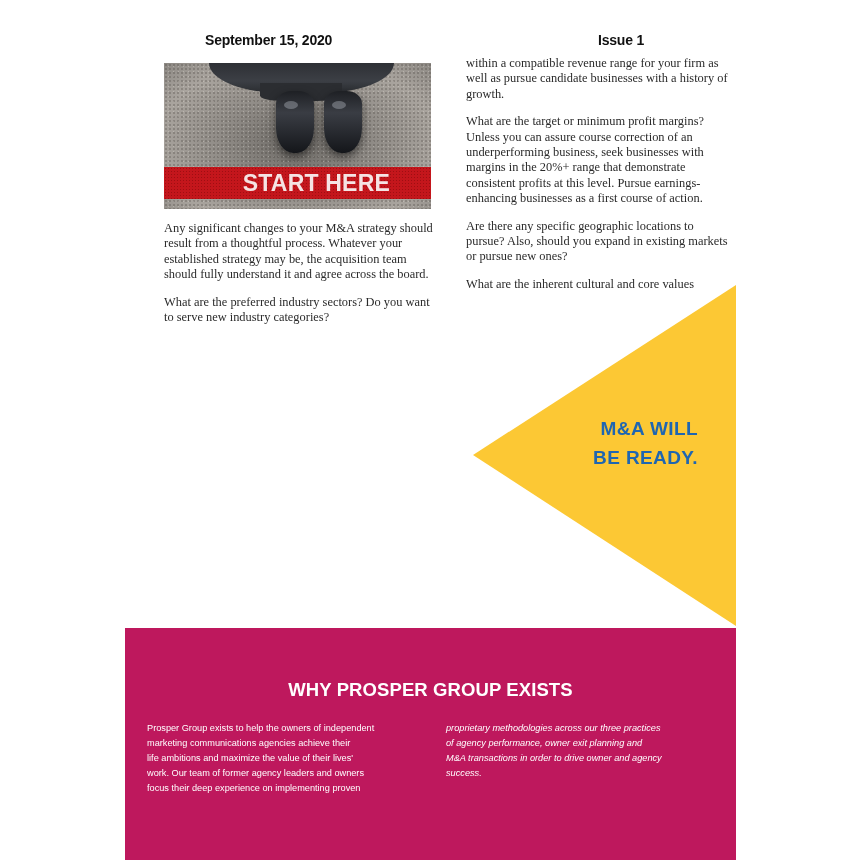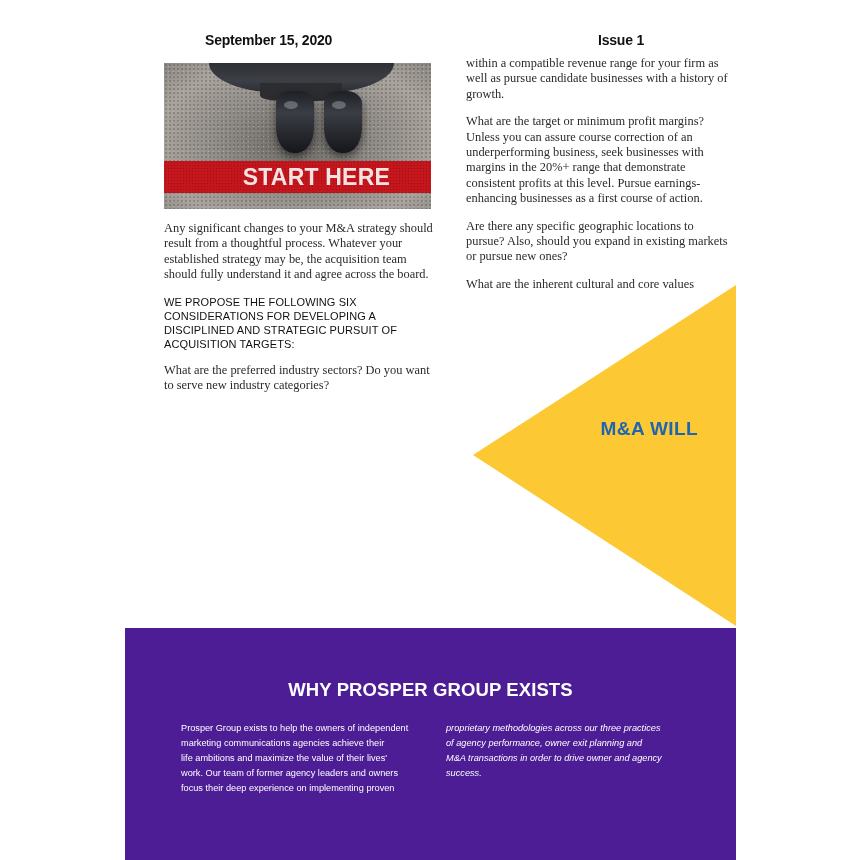--- a/index.html
+++ b/index.html
@@ -43,21 +43,21 @@
       border-radius: 40% 40% 45% 45% / 20% 20% 40% 40%;
       box-shadow: 0 4px 8px rgba(0,0,0,0.5);
     }
     .photo .shoe.left { left: 112px; }
     .photo .shoe.right { left: 160px; }
     .photo .shoe::after {
       content: ""; position: absolute; left: 8px; top: 10px; width: 14px; height: 8px;
       background: rgba(200,205,215,0.35); border-radius: 50%;
     }
     .photo .band {
-      position: absolute; left: 0; top: 98px; width: 100%; height: 32px;
+      position: absolute; left: 0; top: 104px; width: 100%; height: 32px;
       background: #c4161c;
       background-image: radial-gradient(circle, rgba(90,0,0,0.35) 0.6px, transparent 1px);
       background-size: 3px 3px;
       display: flex; align-items: center; justify-content: flex-end; padding-right: 41px;
     }
     .photo .band span {
       font-family: "Liberation Sans", sans-serif; font-weight: bold; font-size: 23px;
       color: #f5e3e3; letter-spacing: 0.2px;
     }
 
@@ -80,33 +80,33 @@
     .triangle svg { display: block; }
     .callout {
       position: absolute; right: 162px; top: 415px; text-align: right;
       font-family: "Liberation Sans", sans-serif; font-weight: bold; font-size: 19px;
       line-height: 28.5px; color: #1f66b1; letter-spacing: 0.4px; margin-left: 46px;
     }
 
     
     .blue {
       position: absolute; left: 125px; top: 628px; width: 611px; height: 232px;
-      background: #4c1d95;
+      background: #be185d;
     }
     .blue-title {
       position: absolute; left: 0; width: 100%; top: 51px; text-align: center;
       font-family: "Liberation Sans", sans-serif; font-weight: bold; font-size: 18.5px;
       color: #ffffff; letter-spacing: 0.1px;
     }
     .blue-col {
       position: absolute; top: 93px;
       font-family: "Liberation Sans", sans-serif; font-size: 9.2px; line-height: 15px;
       color: #ffffff; white-space: pre-line;
     }
-    .blue-col.left { left: 56px; width: 270px; }
+    .blue-col.left { left: 22px; width: 270px; }
     .blue-col.right { left: 321px; width: 280px; font-style: italic; }
   </style>
 </head>
 <body>
 
 <div>
 
   <div class="header-date">September 15, 2020</div>
   <div class="header-issue">Issue 1</div>
 
@@ -116,38 +116,38 @@
     <div class="pants-mid"></div>
     <div class="shoe left"></div>
     <div class="shoe right"></div>
     <div class="band">
       <span>START HERE</span>
     </div>
   </div>
 
   <div class="col col-left">
     <p>Any significant changes to your M&amp;A strategy should result from a thoughtful process. Whatever your established strategy may be, the acquisition team should fully understand it and agree across the board.</p>
-    <div class="caps">WE PROPOSE THE FOLLOWING SIX CONSIDERATIONS FOR DEVELOPING A DISCIPLINED AND STRATEGIC PURSUIT OF ACQUISITION TARGETS:</div>
     <p>What are the preferred industry sectors? Do you want to serve new industry categories?</p>
   </div>
 
   <div class="col col-right">
     <p>within a compatible revenue range for your firm as well as pursue candidate businesses with a history of growth.</p>
     <p>What are the target or minimum profit margins?  Unless you can assure course correction of an underperforming business, seek businesses with margins in the 20%+ range that demonstrate consistent profits at this level. Pursue earnings-enhancing businesses as a first course of action.</p>
     <p>Are there any specific geographic locations to pursue? Also, should you expand in existing markets or pursue new ones?</p>
     <p>What are the inherent cultural and core values</p>
   </div>
 
   <div class="triangle">
     <svg width="263" height="341" viewBox="0 0 263 341">
       <polygon points="263,0 263,341 0,170" fill="#fcc834"></polygon>
     </svg>
   </div>
   <div class="callout">
     <div>M&amp;A WILL</div>
+    <div>BE READY.</div>
   </div>
 
   <div class="blue">
     <div class="blue-title">WHY PROSPER GROUP EXISTS</div>
     <div class="blue-col left">Prosper Group exists to help the owners of independent
 marketing communications agencies achieve their
 life ambitions and maximize the value of their lives'
 work. Our team of former agency leaders and owners
 focus their deep experience on implementing proven</div>
     <div class="blue-col right">proprietary methodologies across our three practices

